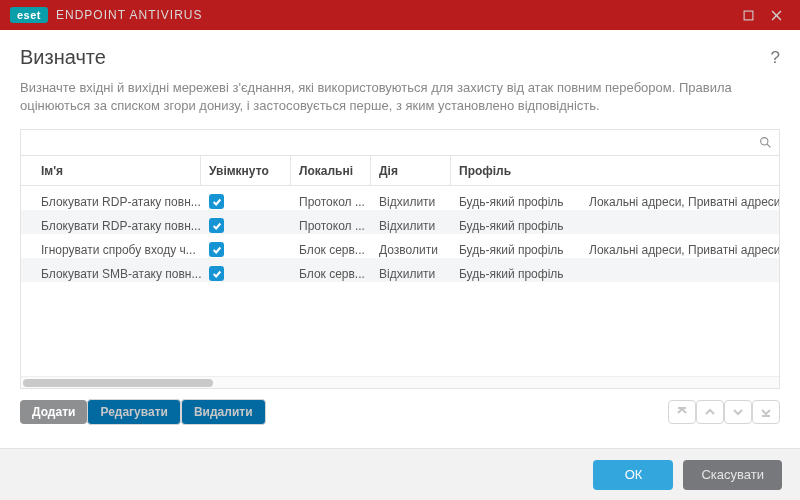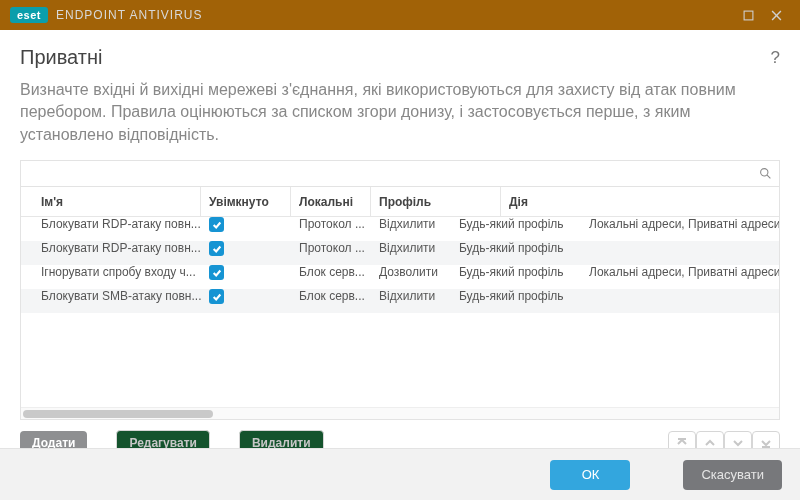--- a/index.html
+++ b/index.html
@@ -7,21 +7,21 @@
     margin: 0; padding: 0;
     width: 800px; height: 500px;
     font-family: "Segoe UI", Arial, sans-serif;
     font-size: 12px;
     color: #444;
     background: #fff;
     overflow: hidden;
   }
   .titlebar {
     height: 30px;
-    background: #a16207;
+    background: #b91c1c;
     display: flex;
     align-items: center;
     padding: 4px 10px;
     color: #e9e9e9;
     justify-content: flex-end;
   }
   .brand-badge {
     background: #0a9eab;
     color: #fff;
     font-weight: bold;
@@ -58,21 +58,21 @@
   }
   .help-icon {
     position: absolute;
     right: 20px; top: 18px;
     color: #777;
     font-size: 17px;
     cursor: pointer;
   }
   .description {
     color: #888;
-    font-size: 16px;
+    font-size: 13px;
     line-height: 1.4;
     margin-bottom: 14px;
   }
 
   .table-shell {
     border: 1px solid #e3e3e3;
     height: 260px;
     position: relative;
     display: flex;
     flex-direction: column;
@@ -115,21 +115,21 @@
   .c-ipsets  { flex: 1; }
 
   .rows-viewport {
     flex: 1;
     overflow: hidden;
     position: relative;
   }
   .row {
     display: flex;
     height: 24px;
-    align-items: flex-start;
+    align-items: flex-end;
     border-bottom: 1px solid transparent;
   }
   .row:nth-child(even) { background: #f4f5f6; }
   .row .col { color: #555; }
   .cb {
     width: 15px; height: 15px;
     background: #1694d3;
     border-radius: 3px;
     display: flex; align-items:center; justify-content:center;
   }
@@ -157,21 +157,21 @@
   }
   .pill {
     border-radius: 4px;
     padding: 5px 12px;
     font-size: 12px;
     font-weight: 600;
     cursor: pointer;
     border: none;
   }
   .pill-primary { background: #8e8f91; color: #fff; }
-  .pill-disabled { background: #14532d; color: #c7c7c7; border: 1px solid #d6d6d6; cursor: default; margin-left: 29px; }
+  .pill-disabled { background: #0369a1; color: #c7c7c7; border: 1px solid #d6d6d6; cursor: default; }
   .action-spacer { flex: 1; }
   .nav-btn {
     width: 28px; height: 24px;
     border: 1px solid #d6d6d6;
     border-radius: 4px;
     background: #fff;
     display:flex; align-items:center; justify-content:center;
     color: #c7c7c7;
     cursor: default;
   }
@@ -190,21 +190,20 @@
     gap: 10px;
   }
   .btn {
     min-width: 80px;
     height: 30px;
     border-radius: 4px;
     font-size: 13px;
     border: none;
     cursor: pointer;
     padding: 0 18px;
-    margin-left: 43px;
   }
   .btn-ok { background: #33a6de; color: #fff; }
   .btn-cancel { background: #77787b; color: #e5e5e5; }
 </style>
 </head>
 <body>
 
 <div class="titlebar">
   <span class="brand-badge">eset</span>
   <span class="brand-text">ENDPOINT ANTIVIRUS</span>
@@ -217,39 +216,39 @@
   <span class="win-icon">
     <svg viewBox="0 0 10 10">
         <line x1="1" y1="1" x2="9" y2="9" stroke="#cfcfcf" stroke-width="1.3"></line>
         <line x1="9" y1="1" x2="1" y2="9" stroke="#cfcfcf" stroke-width="1.3"></line>
       </svg>
   </span>
 </div>
 
 <div class="content">
   <span class="help-icon">?</span>
-  <h1 class="page-title">Приватні</h1>
+  <h1 class="page-title">Визначте</h1>
   <div class="description">Визначте вхідні й вихідні мережеві з'єднання, які використовуються для захисту від атак повним перебором. Правила оцінюються за списком згори донизу, і застосовується перше, з яким установлено відповідність.</div>
 
   <div class="table-shell">
     <div class="search-row">
       <span class="search-icon">
         <svg viewBox="0 0 16 16">
             <circle cx="6.5" cy="6.5" r="4.5" fill="none" stroke="#888" stroke-width="1.3"></circle>
             <line x1="10" y1="10" x2="14" y2="14" stroke="#888" stroke-width="1.3"></line>
           </svg>
       </span>
     </div>
 
     <div class="header-row">
       <div class="col c-name">Ім'я</div>
       <div class="col c-enabled">Увімкнуто</div>
       <div class="col c-proto">Локальні</div>
+      <div class="col c-action">Дія</div>
       <div class="col c-profile">Профіль</div>
-      <div class="col c-action">Дія</div>
     </div>
 
     <div class="rows-viewport" id="rows-viewport">
         <div class="row">
           <div class="col c-name">Блокувати RDP-атаку повн...</div>
           <div class="col c-enabled">
             <span class="cb">
               <svg viewBox="0 0 12 12">
                 <polyline points="2,6 5,9 10,3"></polyline>
               </svg>

